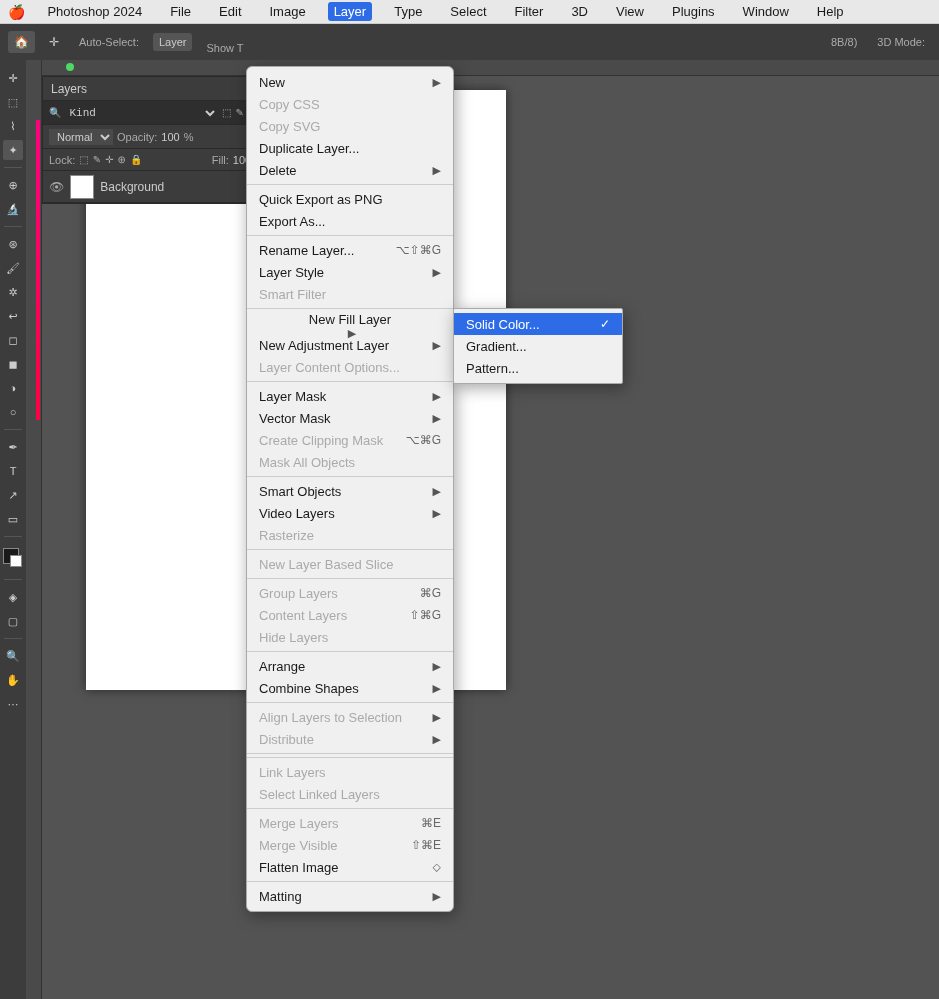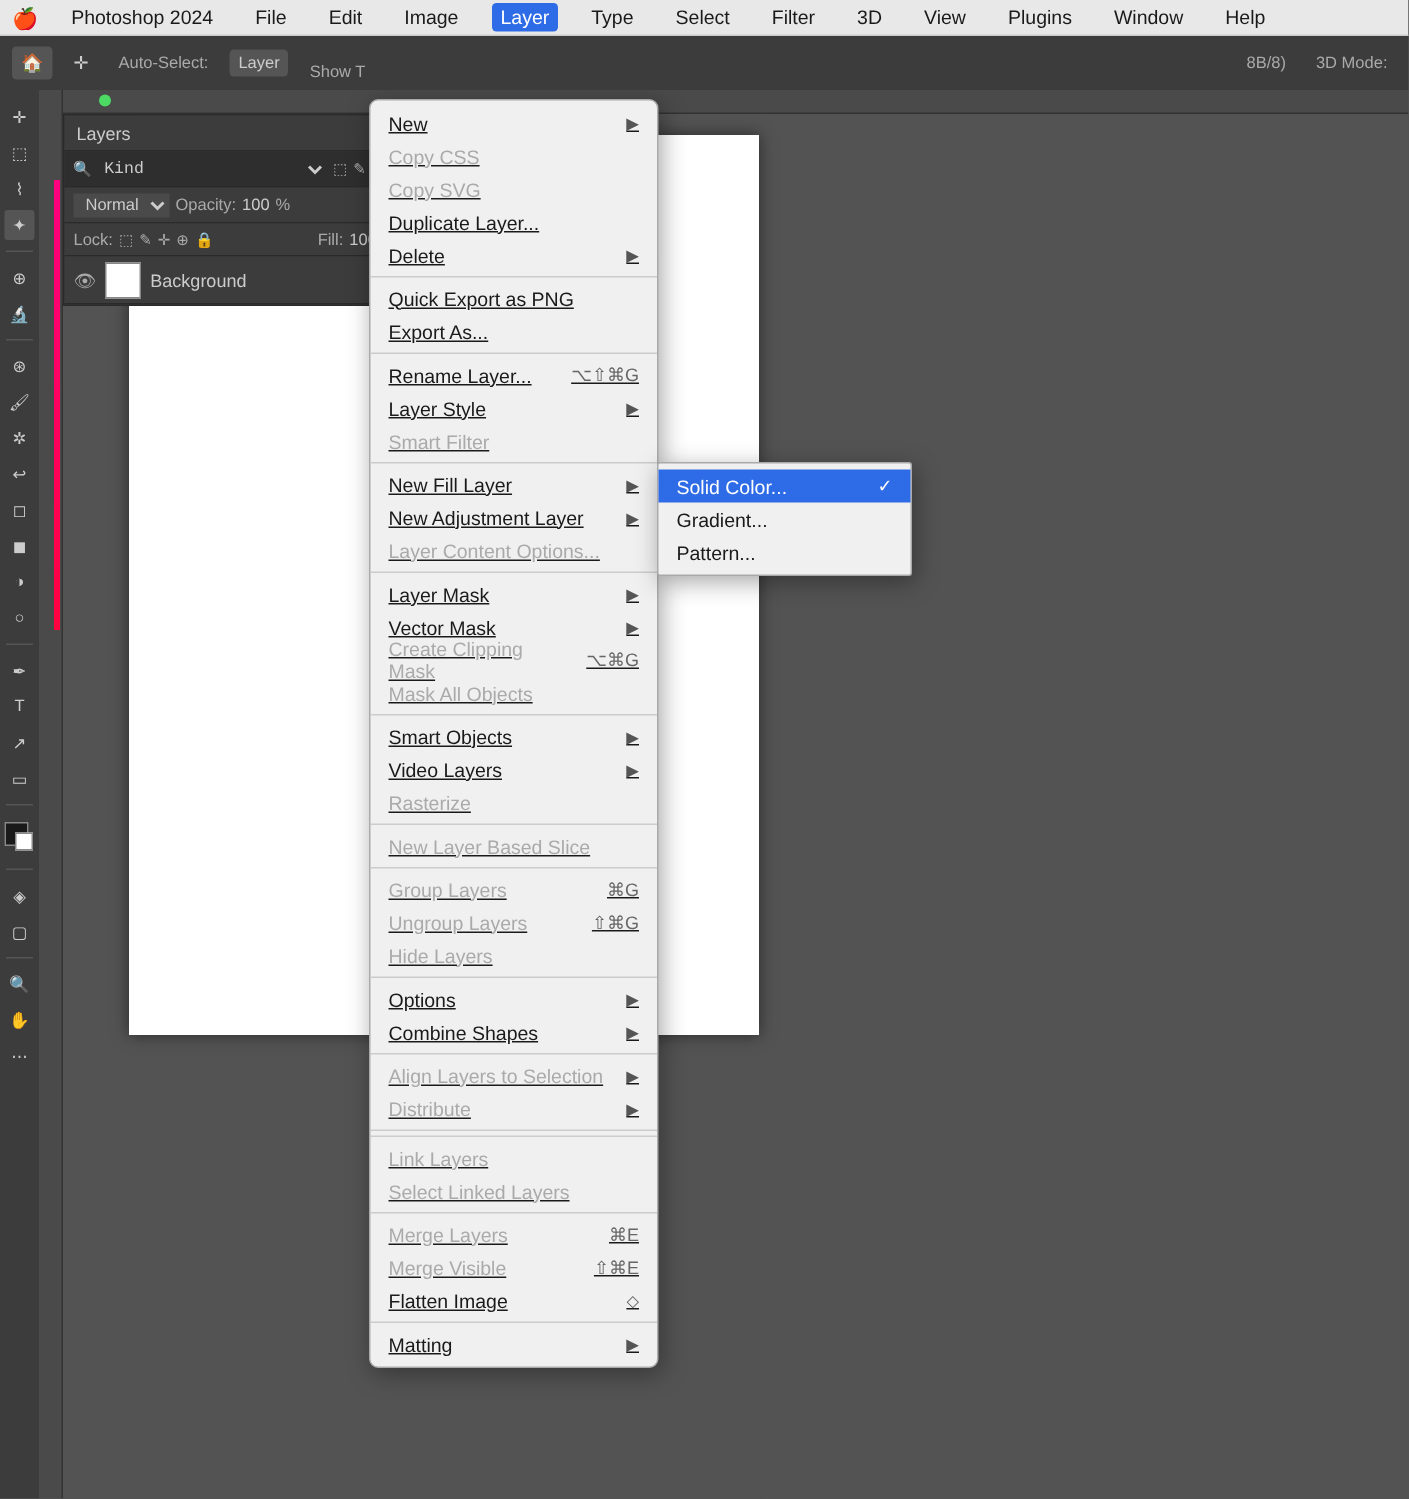--- a/index.html
+++ b/index.html
@@ -239,29 +239,28 @@
       color: #ccc;
       font-size: 12px;
       flex: 1;
     }
 
     
     .dropdown-menu {
       position: absolute;
       top: 6px;
       left: 220px;
-      width: 193px;
+      width: 208px;
       background: #f0f0f0;
       border: 1px solid #aaa;
       border-radius: 6px;
       box-shadow: 2px 4px 16px rgba(0,0,0,0.35);
       z-index: 2000;
       padding: 4px 0;
       overflow: visible;
-      text-decoration: underline;
     }
     .menu-item {
       height: 22px;
       display: flex;
       align-items: center;
       padding: 0 12px;
       cursor: pointer;
       position: relative;
       color: #1a1a1a;
       font-size: 13px;
@@ -498,21 +497,21 @@
       <span class="menu-item-shortcut">⌥⇧⌘G</span>
     </div>
     <div class="menu-item">
       <span class="menu-item-label">Layer Style</span>
       <span class="menu-item-arrow">▶</span>
     </div>
     <div class="menu-item disabled">
       <span class="menu-item-label">Smart Filter</span>
     </div>
     <div class="menu-separator"></div>
-    <div class="menu-item" style="position:relative;">
+    <div class="menu-item" style="position:relative;flex-direction:column;">
       <span class="menu-item-label">New Fill Layer</span>
       <span class="menu-item-arrow">▶</span>
 
       <div class="submenu">
         <div class="submenu-item active-highlight">
           <span>Solid Color...</span>
         </div>
         <div class="submenu-item">
           <span>Gradient...</span>
         </div>
@@ -559,29 +558,29 @@
     <div class="menu-separator"></div>
     <div class="menu-item disabled">
       <span class="menu-item-label">New Layer Based Slice</span>
     </div>
     <div class="menu-separator"></div>
     <div class="menu-item disabled">
       <span class="menu-item-label">Group Layers</span>
       <span class="menu-item-shortcut">⌘G</span>
     </div>
     <div class="menu-item disabled">
-      <span class="menu-item-label">Ungroup Layers</span>
+      <span class="menu-item-label">Content Layers</span>
       <span class="menu-item-shortcut">⇧⌘G</span>
     </div>
     <div class="menu-item disabled">
       <span class="menu-item-label">Hide Layers</span>
     </div>
     <div class="menu-separator"></div>
     <div class="menu-item">
-      <span class="menu-item-label">Options</span>
+      <span class="menu-item-label">Arrange</span>
       <span class="menu-item-arrow">▶</span>
     </div>
     <div class="menu-item">
       <span class="menu-item-label">Combine Shapes</span>
       <span class="menu-item-arrow">▶</span>
     </div>
     <div class="menu-separator"></div>
     <div class="menu-item disabled">
       <span class="menu-item-label">Align Layers to Selection</span>
       <span class="menu-item-arrow">▶</span>

